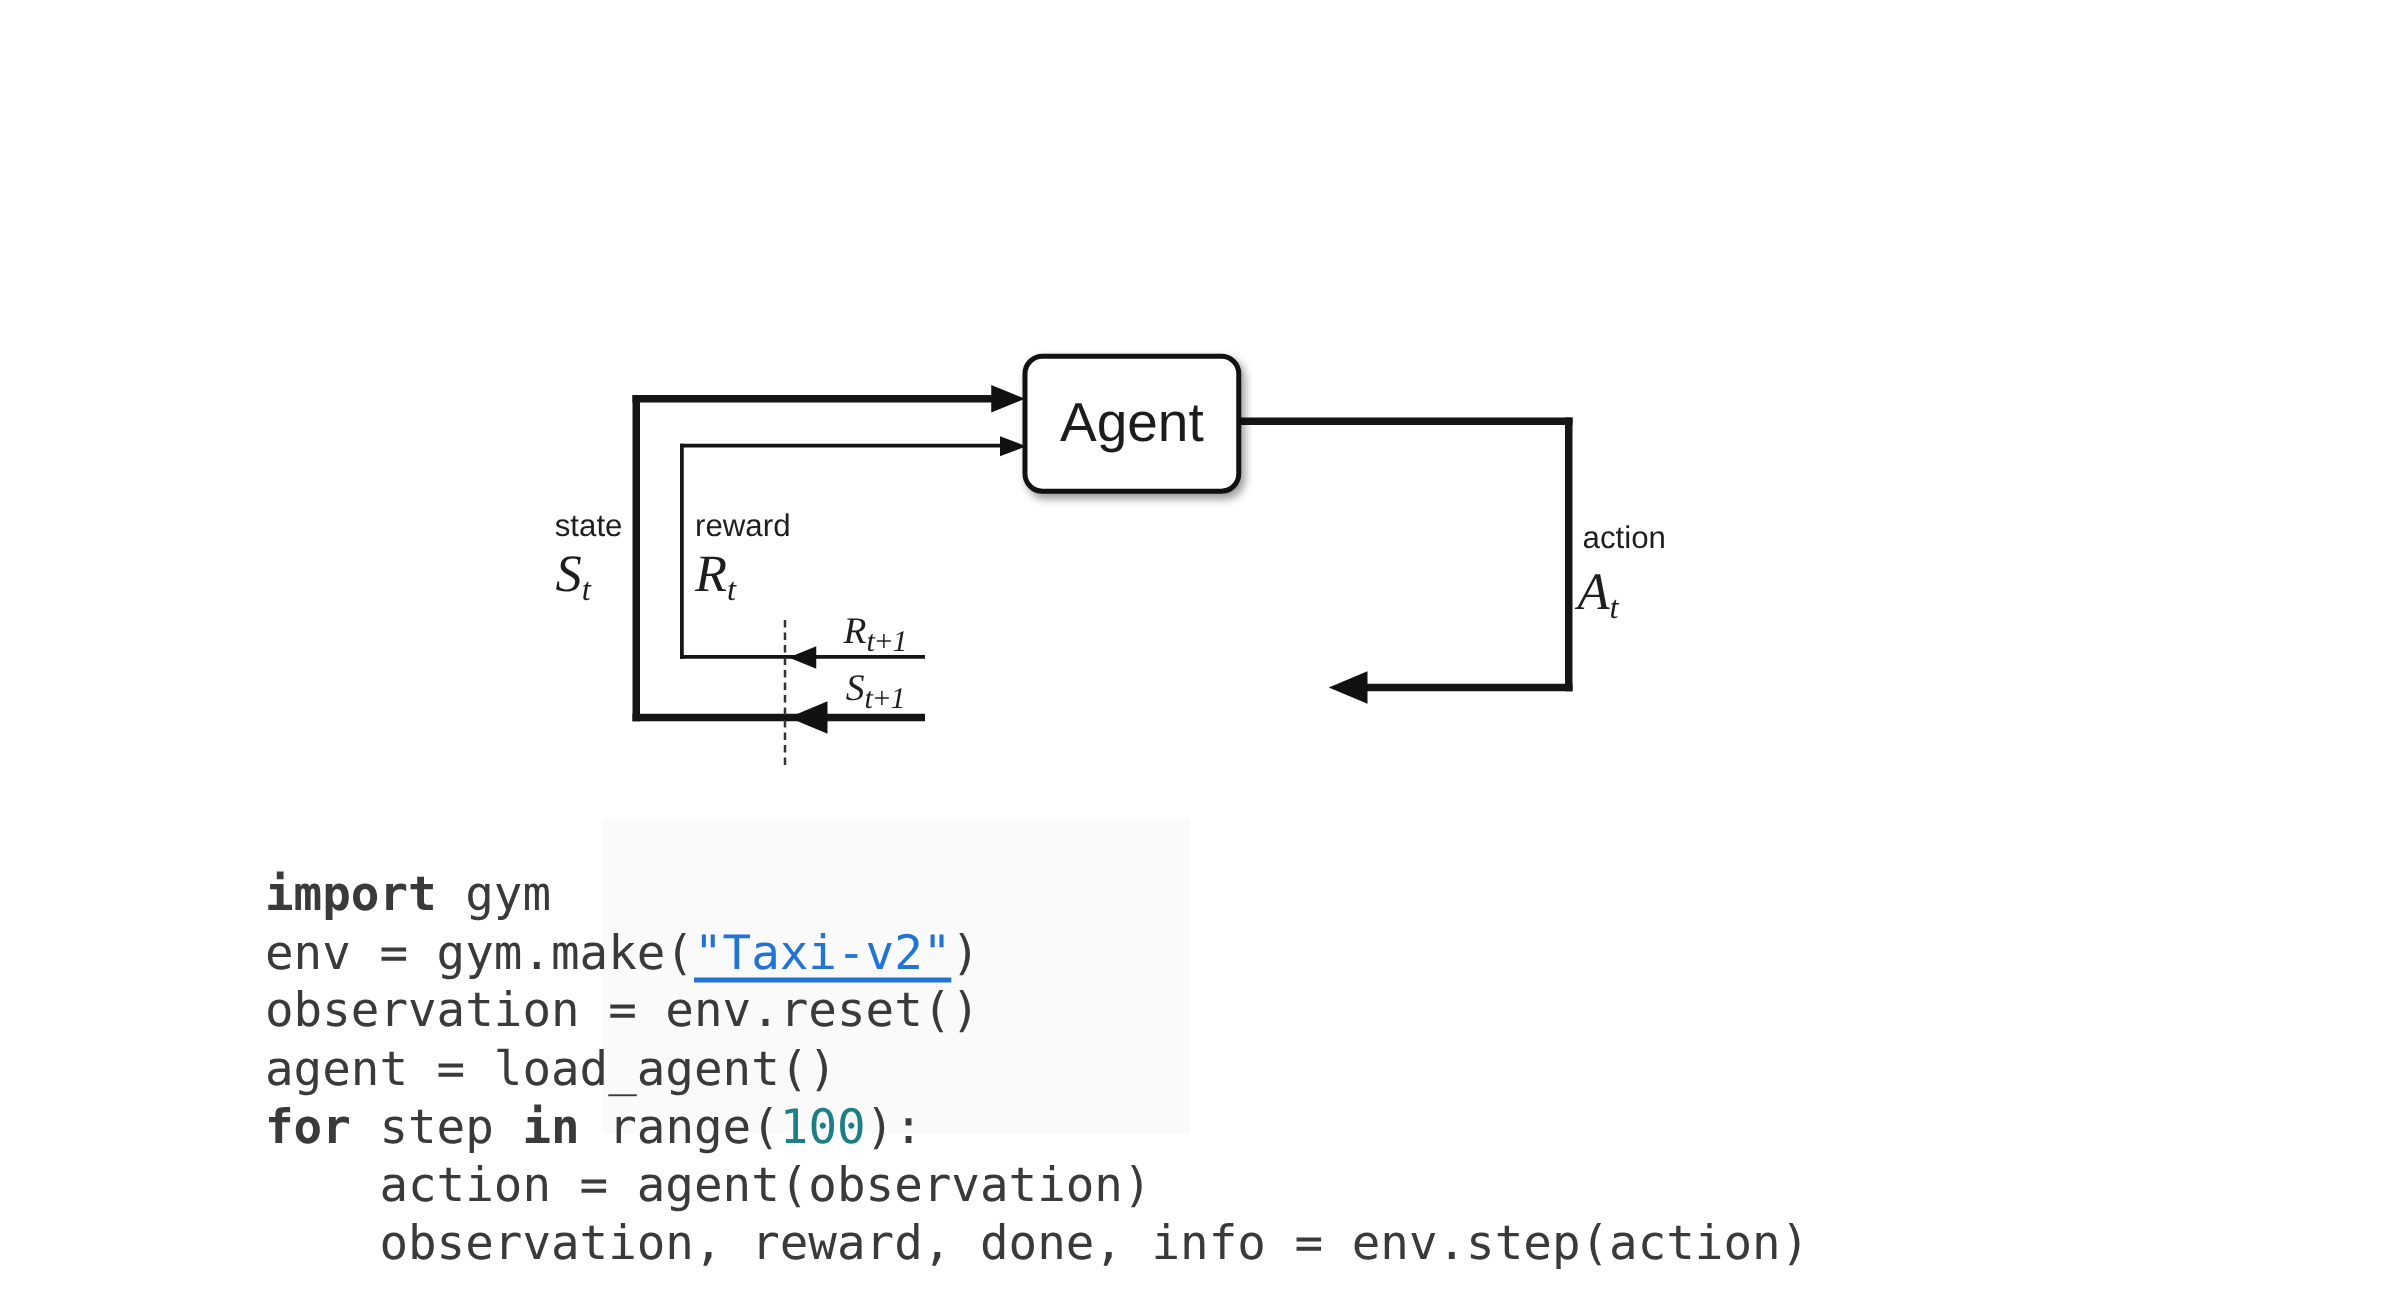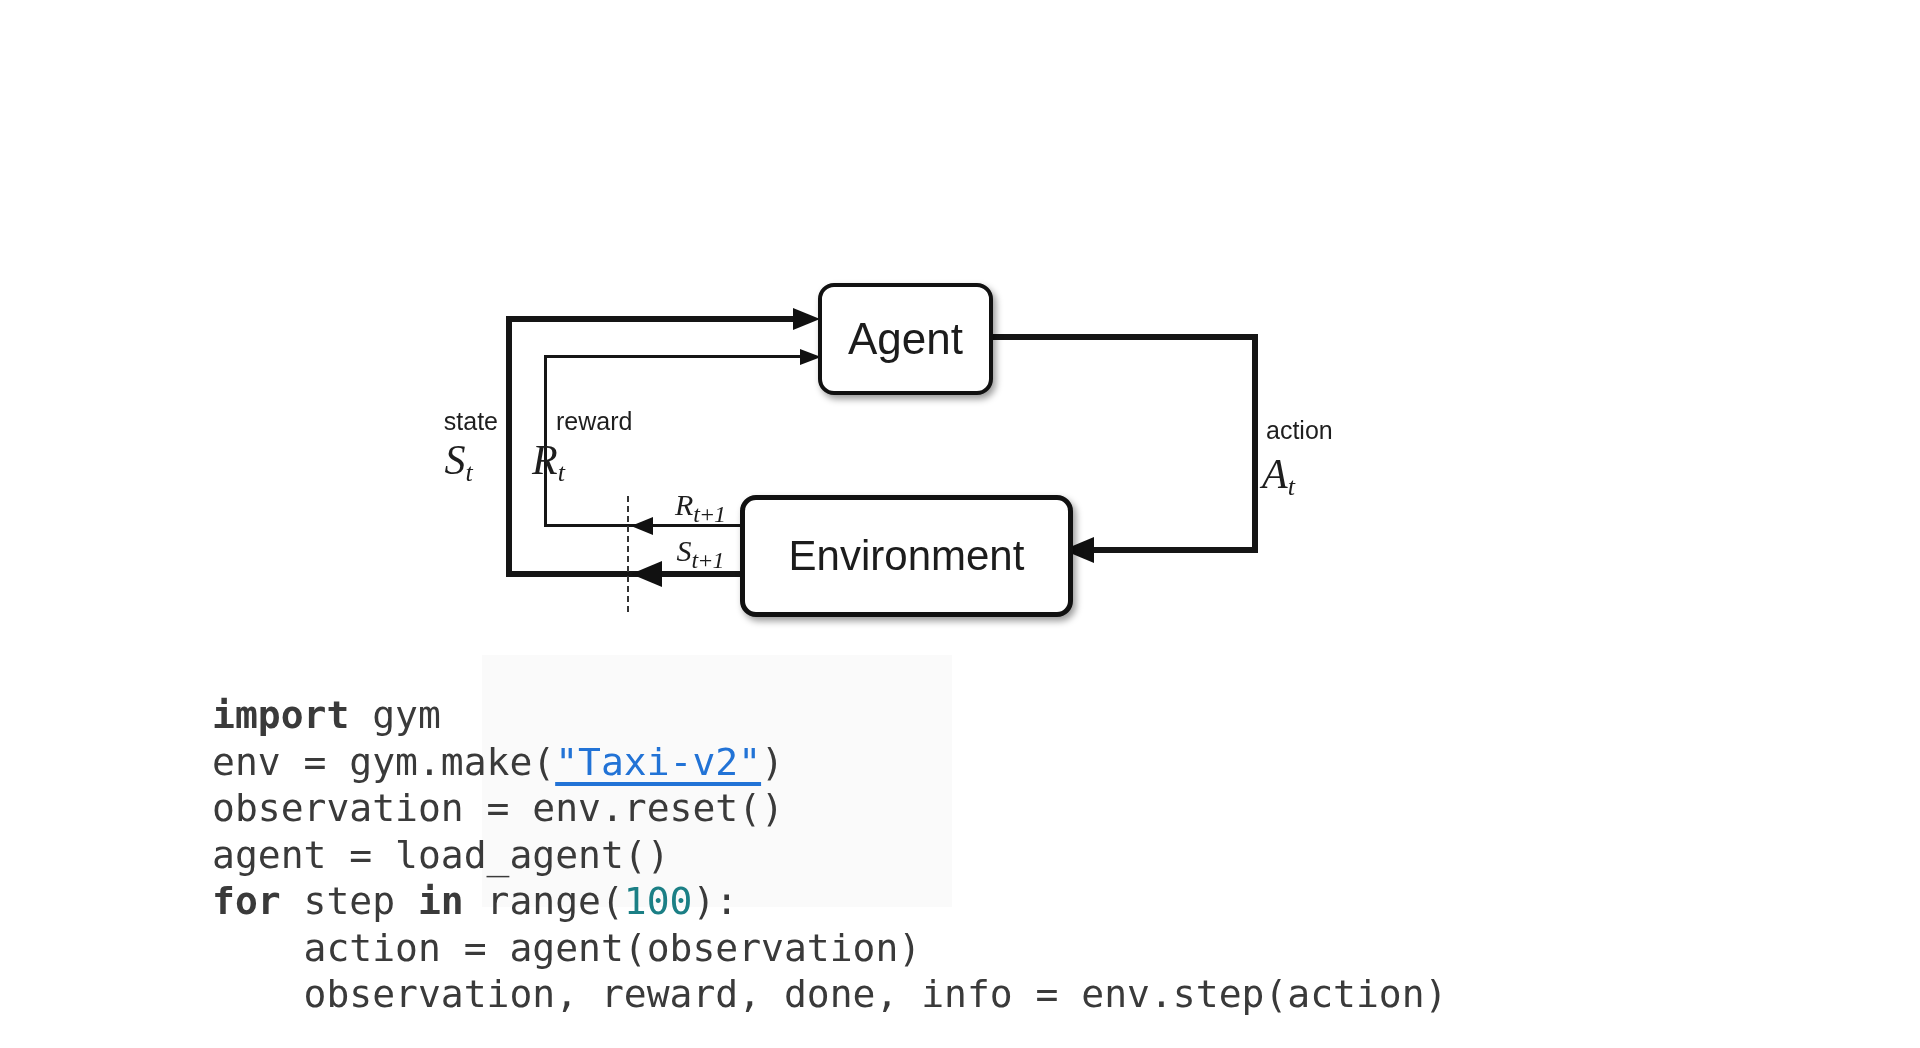--- a/index.html
+++ b/index.html
@@ -76,35 +76,32 @@
     <div class="dline" style="left:985px;top:334px;width:273px;height:6px;"></div>
     <div class="dline" style="left:1252px;top:334px;width:6px;height:219px;"></div>
     <div class="dline" style="left:1093px;top:547px;width:165px;height:6px;"></div>
     <div class="arr arr-l-big" style="left:1063px;top:537px;"></div>
 
     <div class="dashed-v" style="left:627px;top:496px;height:116px;"></div>
 
     <div class="node node-agent">
       <span>Agent</span>
     </div>
-    <div class="node node-env">
-      <span>Environment</span>
-    </div>
 
     <div class="dlabel" style="left:380px;top:407px;width:118px;text-align:right;">
       <span>state</span>
     </div>
     <div class="math t-center" style="left:418px;top:436px;width:80px;">
       <span class="msym">S</span><span class="msub">t</span>
     </div>
 
     <div class="dlabel" style="left:556px;top:407px;">
       <span>reward</span>
     </div>
-    <div class="math" style="left:532px;top:436px;">
+    <div class="math" style="left:556px;top:436px;">
       <span class="msym">R</span><span class="msub">t</span>
     </div>
 
     <div class="dlabel" style="left:1266px;top:416px;">
       <span>action</span>
     </div>
     <div class="math" style="left:1262px;top:450px;text-align:right;">
       <span class="msym">A</span><span class="msub">t</span>
     </div>
 

